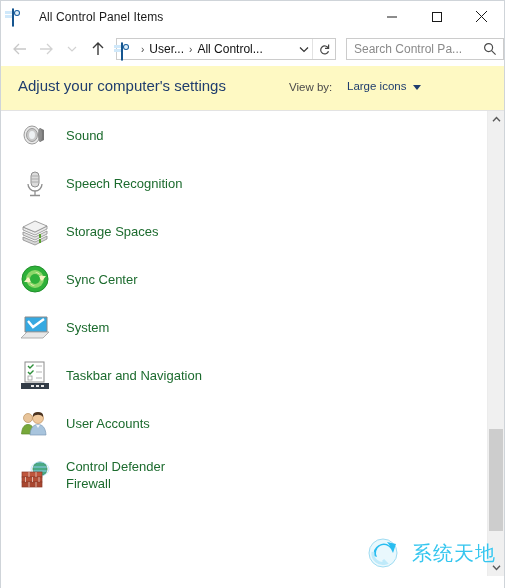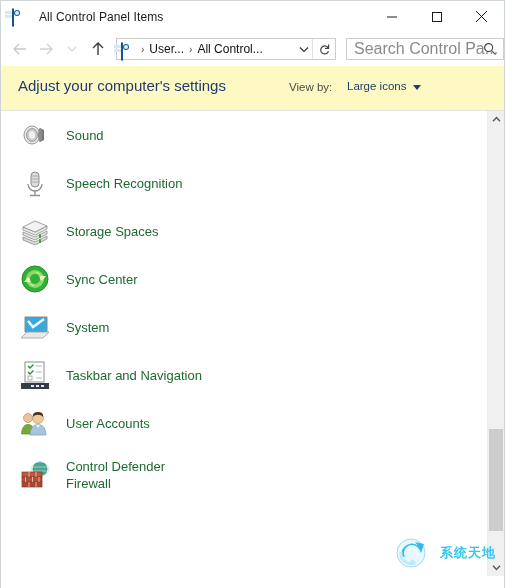--- a/index.html
+++ b/index.html
@@ -34,21 +34,21 @@
   .addressbar{position:relative;display:flex;align-items:center;height:22px;flex:none;
       width:220px;margin-left:5px;border:1px solid #ccc;background:#fff;box-sizing:border-box;}
   .addr-ico{width:15px;height:13px;margin-left:4px;flex:none;}
   .addr-ico .cp-ico{width:15px;height:13px;}
   .crumb{font-size:12px;color:#111;margin-left:5px;white-space:nowrap;}
   .sep{font-size:10px;color:#444;margin-left:5px;}
   .addr-caret{position:absolute;right:22px;top:0;height:20px;width:18px;display:flex;align-items:center;justify-content:center;}
   .addr-refresh{position:absolute;right:0;top:0;height:20px;width:22px;display:flex;align-items:center;justify-content:center;border-left:1px solid #e2e2e2;}
   .searchbox{position:relative;display:flex;align-items:center;height:22px;width:180px;margin-left:10px;
       border:1px solid #ccc;background:#fff;box-sizing:border-box;}
-  .search-ph{font-size:16px;color:#8a8a8a;margin-left:7px;white-space:nowrap;overflow:hidden;}
+  .search-ph{font-size:12px;color:#8a8a8a;margin-left:7px;white-space:nowrap;overflow:hidden;}
   .search-ico{position:absolute;right:6px;top:3px;}
 
   
   .headerstrip{height:44px;position:relative;background:#fef9c3;}
   .hdr-title{position:absolute;left:17px;top:11px;font-size:15px;color:#1f3d6e;}
   .viewby-label{position:absolute;left:288px;top:15px;font-size:11.5px;color:#4a4a4a;}
   .viewby-val{position:absolute;left:346px;top:14px;font-size:11.5px;color:#1f3d6e;}
   .viewby-caret{position:absolute;left:412px;top:19px;width:0;height:0;
       border-left:4px solid transparent;border-right:4px solid transparent;border-top:5px solid #1f3d6e;}
 
@@ -63,21 +63,21 @@
 
   
   .scrollbar{position:absolute;right:0;top:0;width:17px;height:465px;background:#f0f0f0;border-left:1px solid #ececec;box-sizing:border-box;}
   .sb-arrow{height:17px;display:flex;align-items:center;justify-content:center;}
   .sb-arrow.bottom{position:absolute;bottom:0;left:0;right:0;}
   .sb-thumb{position:absolute;left:1px;right:1px;top:318px;height:102px;background:#cdcdcd;}
 
   
   .watermark{position:absolute;right:8px;bottom:6px;display:flex;align-items:center;}
   .wm-logo{width:34px;height:34px;position:relative;flex:none;}
-  .wm-text{margin-left:12px;font-size:13px;font-weight:bold;color:#35c6ef;letter-spacing:1px;
+  .wm-text{margin-left:12px;font-size:20px;font-weight:normal;color:#35c6ef;letter-spacing:1px;
       font-family:"DejaVu Sans",sans-serif;text-shadow:0 0 2px rgba(255,255,255,.9);}
 </style>
 </head>
 <body>
 
 <div class="window">
 
   <div class="titlebar">
     <span class="title-icon">
       <span class="cp-ico"></span>

